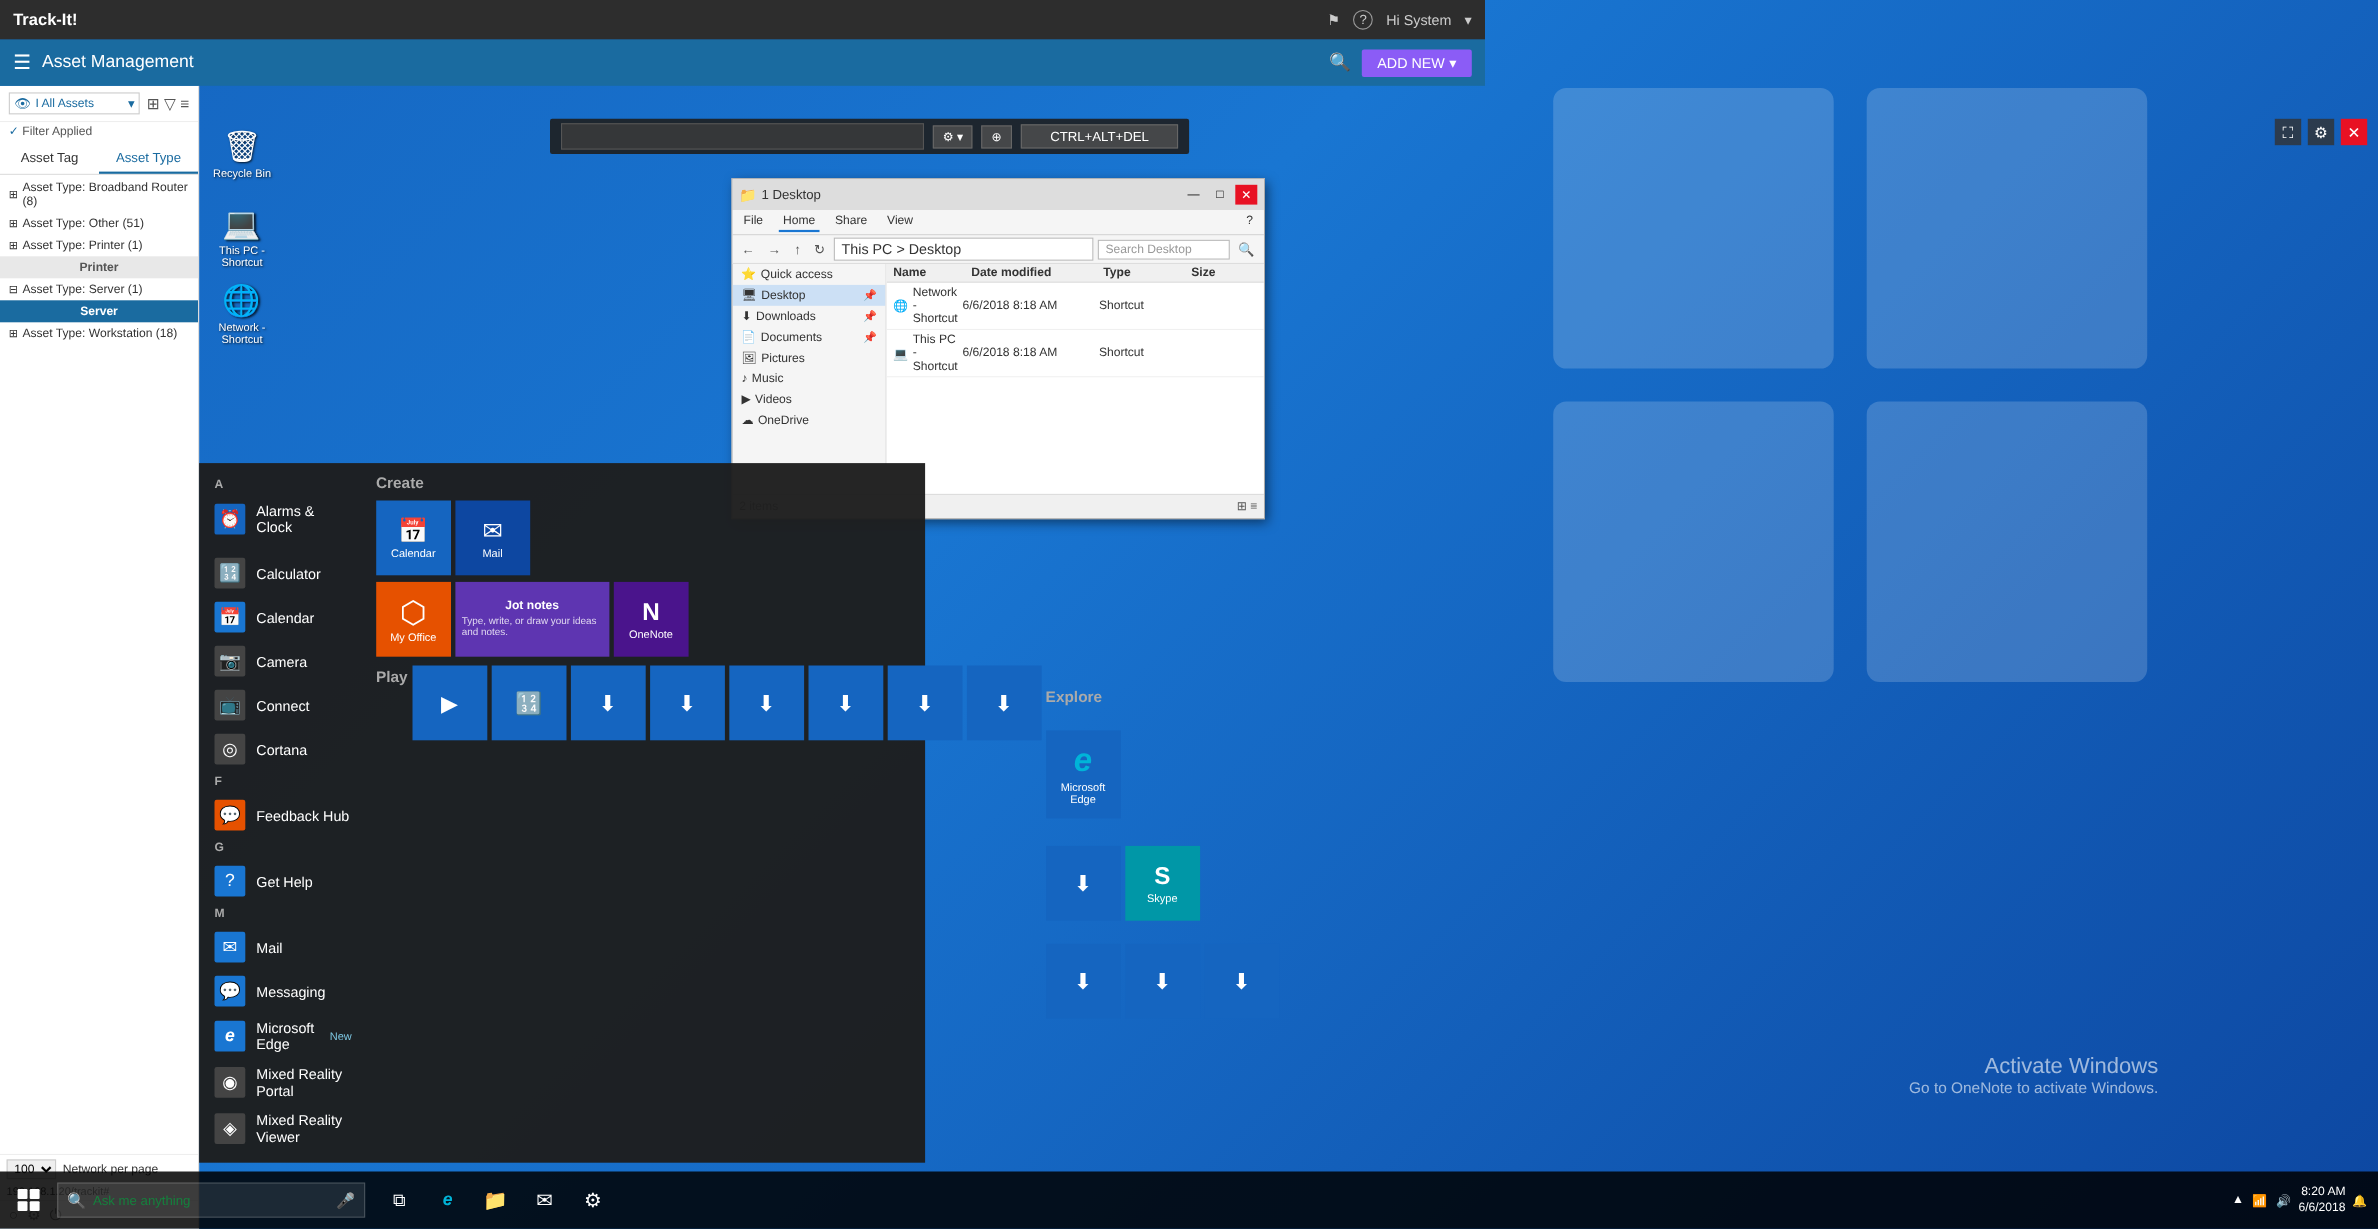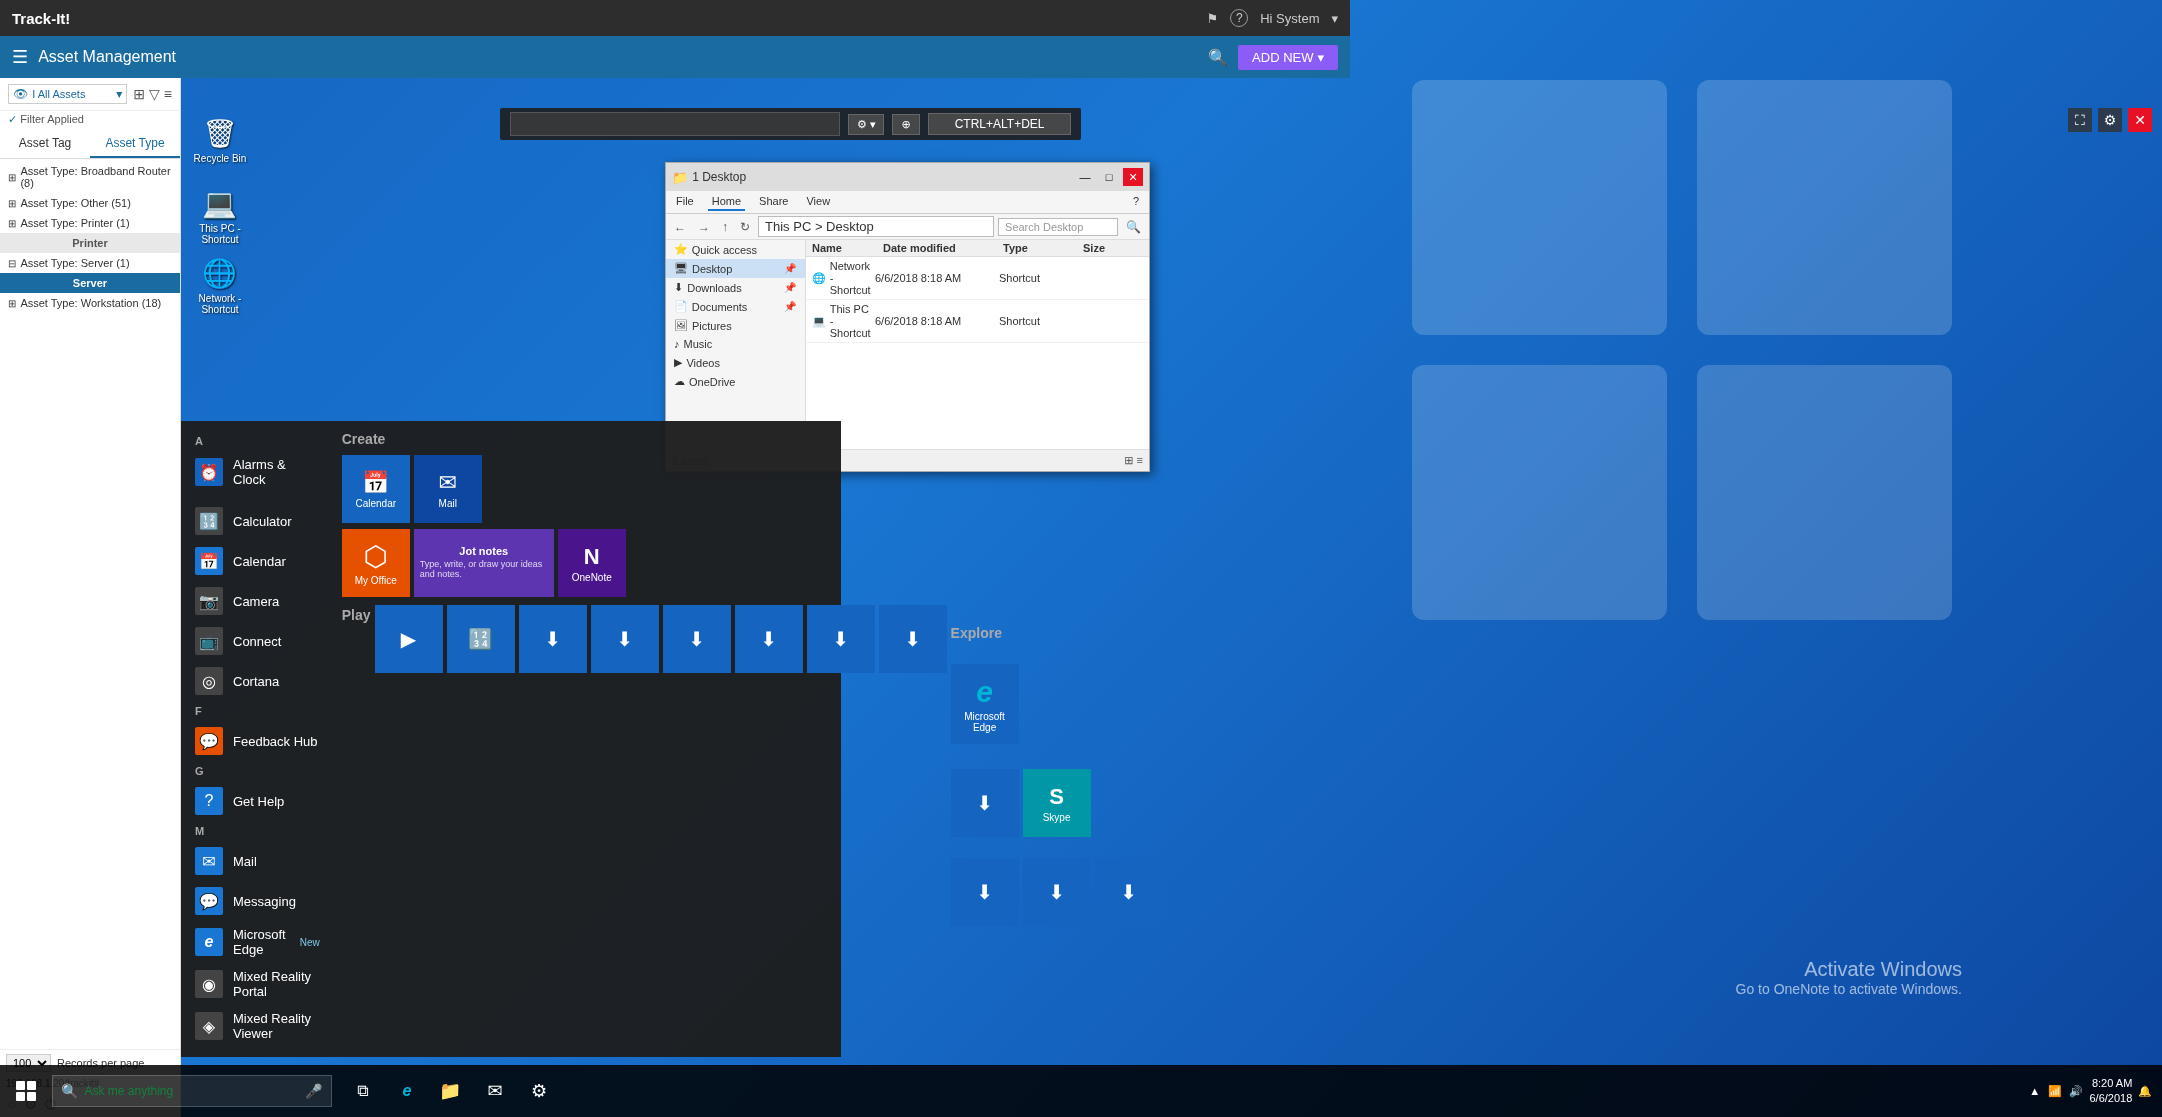--- a/index.html
+++ b/index.html
@@ -616,21 +616,21 @@
     </div>
   </div>
 
   <div style="position:absolute;bottom:0;left:0;right:0;background:#fff;border-top:1px solid #eee;">
     <div class="pagination-row">
       <select class="pagination-select">
         <option>100</option>
         <option>50</option>
         <option>25</option>
       </select>
-      <span style="font-size:11px;">Records per page</span>
+      <span style="font-size:11px;">Network per page</span>
     </div>
     <div class="ip-text">192.168.1.20/trackit#</div>
     <div style="display:flex;gap:8px;padding:4px 8px;border-top:1px solid #eee;">
       <span style="font-size:14px;color:#999;cursor:pointer;">○</span>
       <span style="font-size:14px;color:#999;cursor:pointer;">⚙</span>
       <span style="font-size:14px;color:#999;cursor:pointer;">⏻</span>
     </div>
   </div>
 </div>
 

